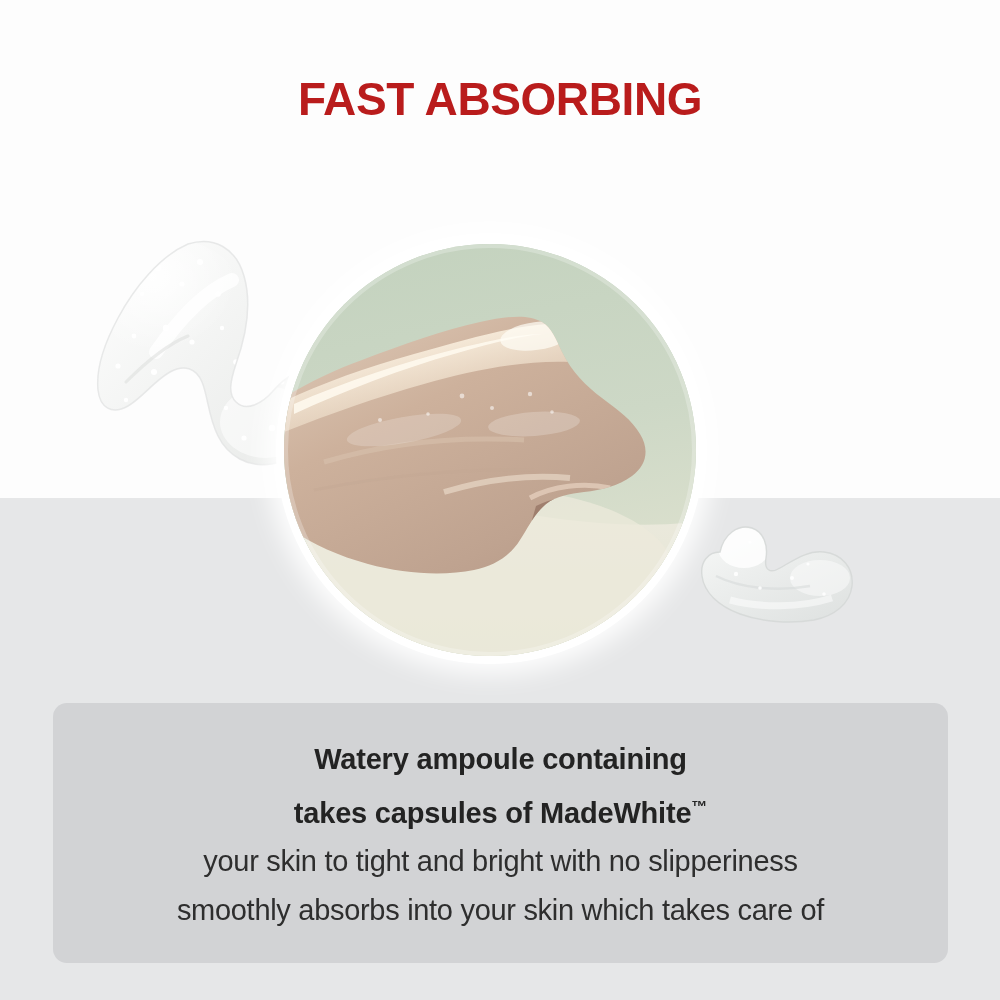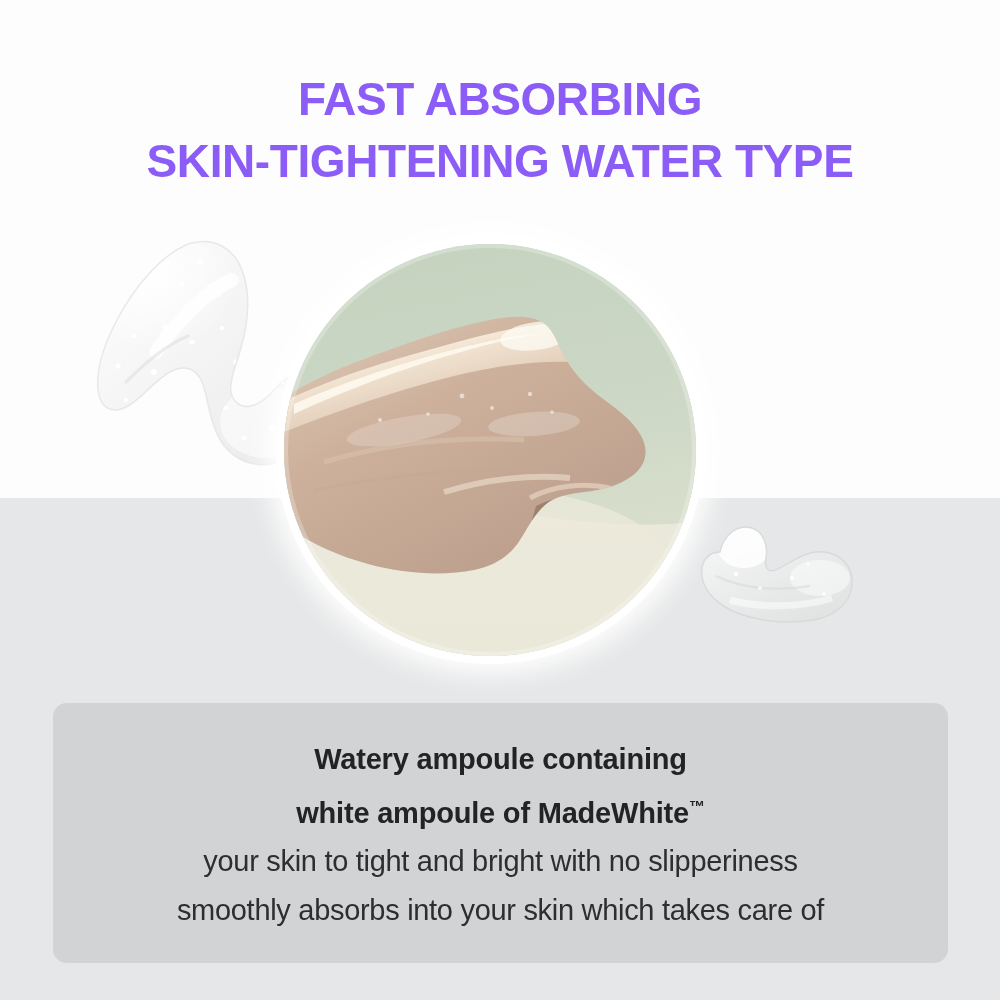--- a/index.html
+++ b/index.html
@@ -25,21 +25,21 @@
   }
   .bg-bottom {
     position:absolute; left:0; top:498px; width:1000px; height:502px;
     background:#e6e7e8;
   }
 
   
   .headline {
     position:absolute; left:0; top:68px; width:1000px;
     text-align:center;
-    color:#8b5cf6;
+    color:#b91c1c;
     font-weight:800;
     font-size:46px;
     letter-spacing:-0.4px;
     line-height:62px;
     font-stretch:condensed;
   }
   .headline .l1 { display:block; font-size:46px; }
   .headline .l2 { display:block; font-size:46px; }
 
   
@@ -111,21 +111,20 @@
 </head>
 <body>
 
 <div id="stage">
 
   <div class="bg-top"></div>
   <div class="bg-bottom"></div>
 
   <div class="headline">
     <span class="l1">FAST ABSORBING</span>
-    <span class="l2">SKIN-TIGHTENING WATER TYPE</span>
   </div>
 
   <div class="gel-left">
     <svg viewBox="0 0 244 250" xmlns="http://www.w3.org/2000/svg">
       <defs>
         <linearGradient id="gelL" x1="0" y1="0" x2="1" y2="1">
           <stop offset="0" stop-color="#ffffff"></stop>
           <stop offset="0.45" stop-color="#f3f4f3"></stop>
           <stop offset="1" stop-color="#e6e8e6"></stop>
         </linearGradient>
@@ -303,18 +302,18 @@
       <path d="M 30 36 C 34 18 48 8 62 12 C 74 16 78 30 76 42
                C 74 54 80 58 90 52 C 104 44 118 34 134 36
                C 152 38 164 52 162 70 C 160 88 144 100 124 104
                C 100 108 72 106 50 98 C 28 90 14 76 12 60
                C 10 46 18 36 30 36 Z" fill="none" stroke="#d5d8d7" stroke-width="1.4" opacity="0.9"></path>
     </svg>
   </div>
 
   <div class="caption-panel">
     <div class="cap-line cap-bold">Watery ampoule containing</div>
-    <div class="cap-line cap-bold"><span>white ampoule of MadeWhite</span><span class="tm">™</span></div>
+    <div class="cap-line cap-bold"><span>takes capsules of MadeWhite</span><span class="tm">™</span></div>
     <div class="cap-line cap-reg">your skin to tight and bright with no slipperiness</div>
     <div class="cap-line cap-reg">smoothly absorbs into your skin which takes care of</div>
   </div>
 
 </div>
 
 </body></html>

